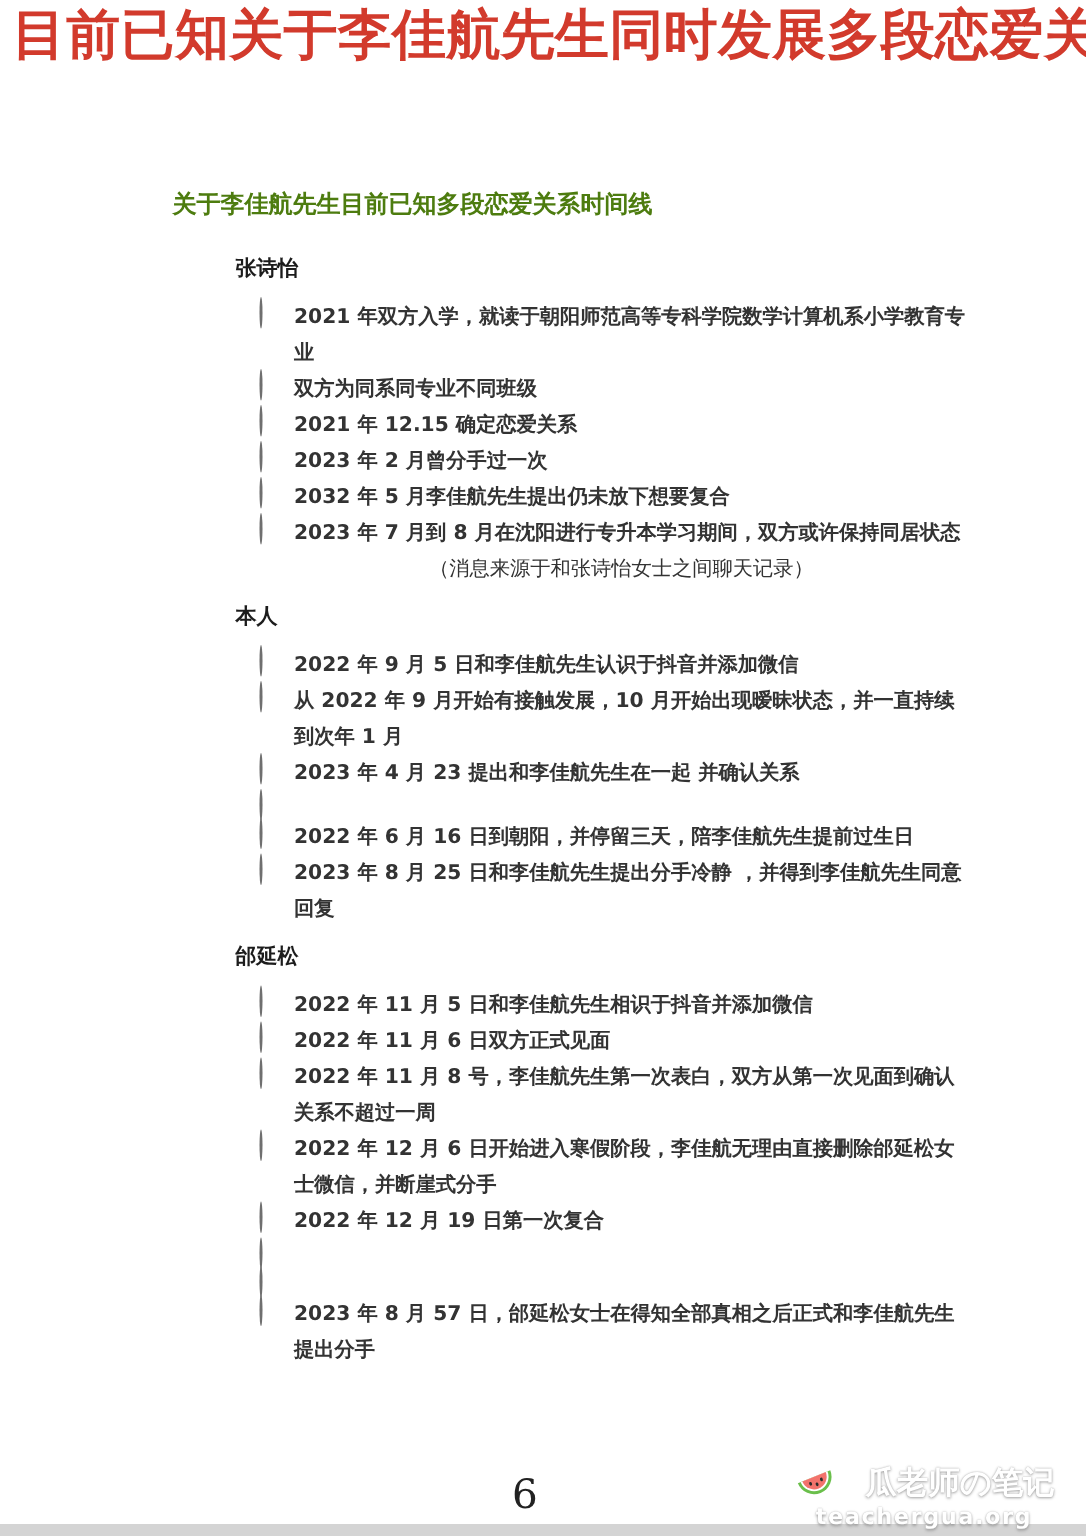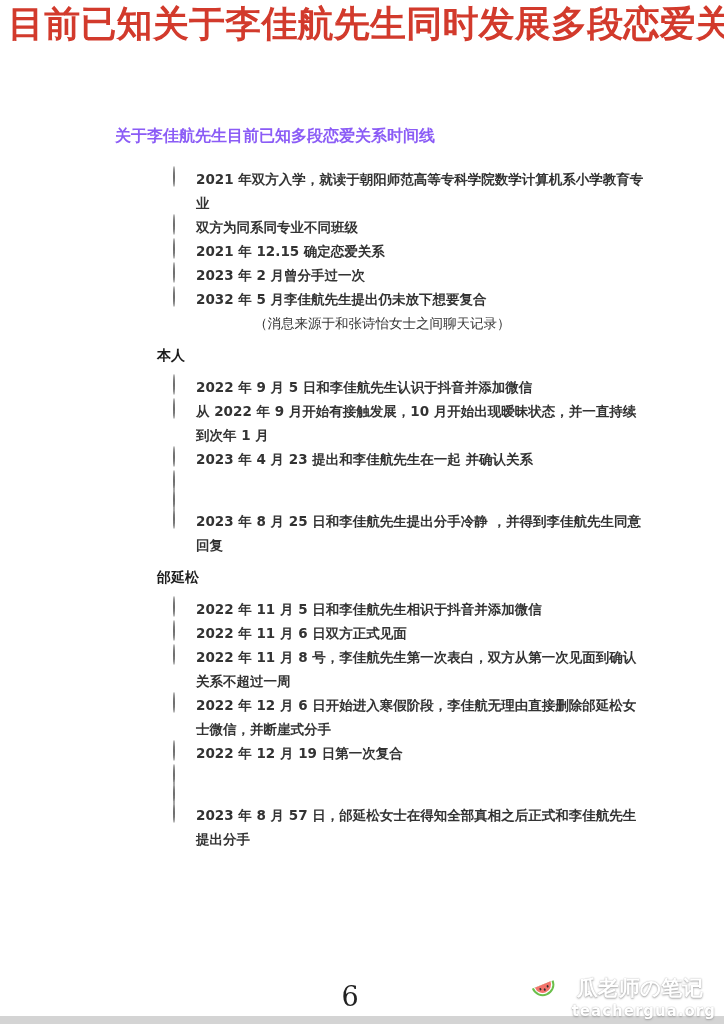--- a/index.html
+++ b/index.html
@@ -10,85 +10,92 @@
   }
   .banner{
     position:absolute;top:6px;left:8px;width:708px;
     font-family:"DejaVu Serif","Liberation Serif",serif;
     font-weight:700;font-size:36px;line-height:34px;
     color:#d23a2c;white-space:nowrap;letter-spacing:0.2px;
   }
   .doc{position:absolute;left:115px;top:124px;width:560px;}
   .doc-heading{
     margin:0 0 19px 0;font-size:16px;line-height:24px;
-    font-weight:700;color:#8b5cf6;
+    font-weight:700;color:#4d7c0f;
   }
   .row{display:flex;align-items:flex-start;}
   .l1-row{padding-left:18px;margin:8px 0;}
   .l1-row .marker{width:24px;flex:none;}
   .dot{width:6px;height:6px;border-radius:50%;background:#151515;margin-top:9px;}
   .l1-label{font-weight:700;font-size:14px;line-height:24px;color:#1c1c1c;}
   .l2-row{padding-left:58px;font-weight:bold;}
   .l2-row .marker{width:23px;flex:none;}
   .circle{width:6px;height:6px;border-radius:50%;border:1.3px solid #6f6f6f;box-sizing:border-box;margin-top:9px;background:transparent;}
   .l2-text{font-size:13.5px;line-height:24px;color:#333333;max-width:452px;}
   .l3-row{padding-left:96px;}
   .l3-row .marker{width:43px;flex:none;}
   .square{width:5px;height:5px;background:#222222;margin-top:10px;}
-  .l3-text{font-size:13.5px;line-height:24px;color:#333333;max-width:420px;}
+  .l3-text{font-size:13.5px;line-height:24px;color:#333333;max-width:420px;margin-left:32px;}
   .page-number{
     position:absolute;left:0;bottom:12px;width:700px;text-align:center;
     font-family:"DejaVu Serif","Liberation Serif",serif;
     font-size:27px;color:#222222;
   }
   .bottom-bar{
     position:absolute;left:0;bottom:0;width:724px;height:8px;background:#d4d4d4;
   }
   .watermark{
     position:absolute;right:8px;bottom:4px;width:200px;text-align:center;z-index:2;
   }
   .wm-top{display:flex;align-items:center;justify-content:center;gap:20px;}
   .wm-title{
     font-size:21px;font-weight:700;color:#ffffff;line-height:26px;
     text-shadow:0 1px 2px rgba(150,150,150,0.85),0 0 1px rgba(150,150,150,0.7);
     white-space:nowrap;
   }
   .wm-url{
     font-size:15px;font-weight:700;color:#ffffff;line-height:18px;letter-spacing:1px;
     text-shadow:0 1px 2px rgba(150,150,150,0.85),0 0 1px rgba(150,150,150,0.7);
-    text-align:right;
   }
 </style>
 </head>
 <body>
 
 <div class="banner">目前已知关于李佳航先生同时发展多段恋爱关系时间线整理</div>
 
 <div class="doc">
   <h2 class="doc-heading">关于李佳航先生目前已知多段恋爱关系时间线</h2>
 
+  <div class="row l1-row">
+    <span class="marker"><span class="dot"></span></span>
+    <span class="l1-label">张诗怡</span>
+  </div>
   <div class="row l2-row">
     <span class="marker"><span class="circle"></span></span>
     <span class="l2-text">2021 年双方入学，就读于朝阳师范高等专科学院数学计算机系小学教育专业</span>
   </div>
   <div class="row l2-row">
     <span class="marker"><span class="circle"></span></span>
     <span class="l2-text">双方为同系同专业不同班级</span>
   </div>
   <div class="row l2-row">
     <span class="marker"><span class="circle"></span></span>
     <span class="l2-text">2021 年 12.15 确定恋爱关系</span>
   </div>
   <div class="row l2-row">
     <span class="marker"><span class="circle"></span></span>
     <span class="l2-text">2023 年 2 月曾分手过一次</span>
   </div>
   <div class="row l2-row">
     <span class="marker"><span class="circle"></span></span>
     <span class="l2-text">2032 年 5 月李佳航先生提出仍未放下想要复合</span>
+  </div>
+  <div class="row l2-row">
+    <span class="marker"><span class="circle"></span></span>
+    <span class="l2-text">2023 年 7 月到 8 月在沈阳进行专升本学习期间，双方或许保持同居状态</span>
   </div>
   <div class="row l3-row">
     <span class="marker"><span class="square"></span></span>
     <span class="l3-text">（消息来源于和张诗怡女士之间聊天记录）</span>
   </div>
 
   <div class="row l1-row">
     <span class="marker"><span class="dot"></span></span>
     <span class="l1-label">本人</span>
   </div>
@@ -102,20 +109,21 @@
   </div>
   <div class="row l2-row">
     <span class="marker"><span class="circle"></span></span>
     <span class="l2-text">2023 年 4 月 23 提出和李佳航先生在一起 并确认关系</span>
   </div>
   <div class="row l2-row">
     <span class="marker"><span class="circle"></span></span>
   </div>
   <div class="row l2-row">
     <span class="marker"><span class="circle"></span></span>
+    <span class="l2-text">2022 年 6 月 16 日到朝阳，并停留三天，陪李佳航先生提前过生日</span>
   </div>
   <div class="row l2-row">
     <span class="marker"><span class="circle"></span></span>
     <span class="l2-text">2023 年 8 月 25 日和李佳航先生提出分手冷静 ，并得到李佳航先生同意回复</span>
   </div>
 
   <div class="row l1-row">
     <span class="marker"><span class="dot"></span></span>
     <span class="l1-label">邰延松</span>
   </div>

